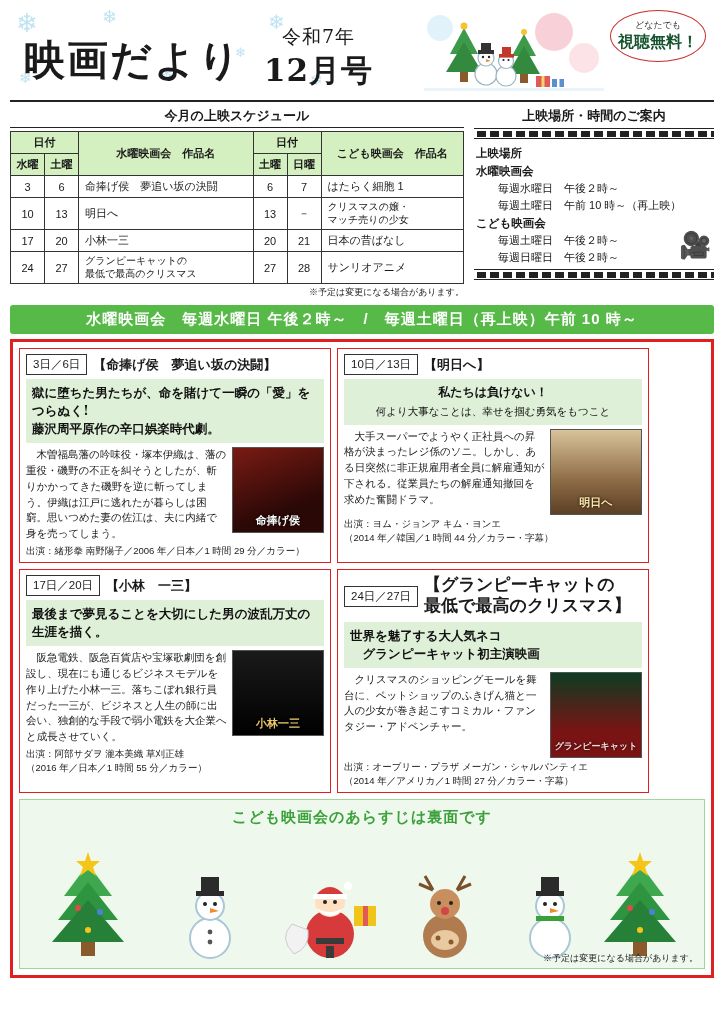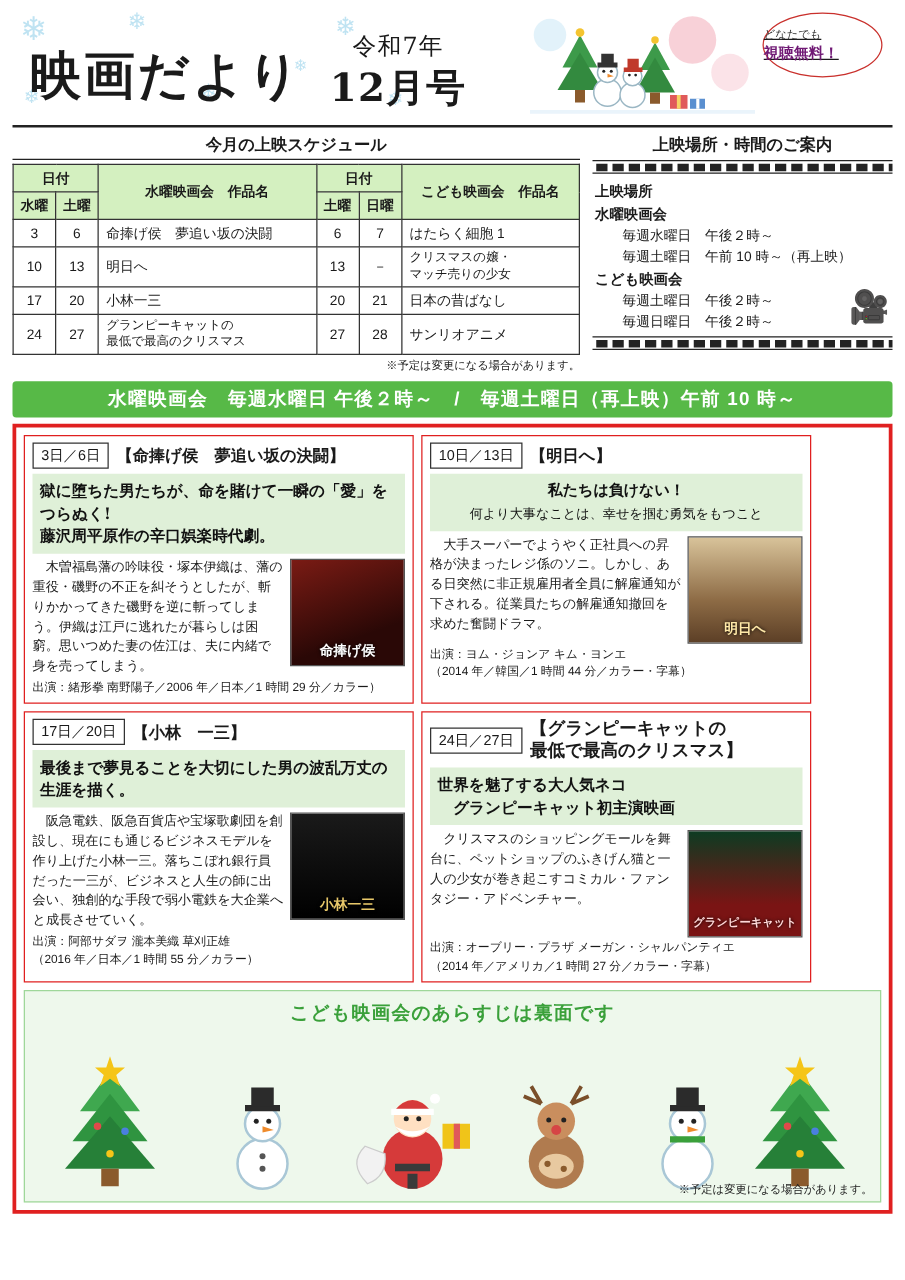--- a/index.html
+++ b/index.html
@@ -26,25 +26,25 @@
     font-family:"DejaVu Serif", serif;
     font-size:41px; font-weight:bold; letter-spacing:2px;
     margin-left:14px; margin-bottom:12px; position:relative; z-index:2;
   }
   .title-date { margin-left:22px; margin-bottom:8px; position:relative; z-index:2; text-align:center;}
   .title-era { font-size:19px; font-family:"DejaVu Serif", serif; letter-spacing:1px;}
   .title-month { font-size:31px; font-weight:bold; font-family:"DejaVu Serif", serif; letter-spacing:1px; }
   .free-badge {
     position:absolute; right:8px; top:4px; width:96px; height:52px;
     border:1.5px solid #c9302c; border-radius:50%;
-    display:flex; flex-direction:column; justify-content:center;
-    background:#fff; z-index:5;text-decoration:underline;
+    display:flex; flex-direction:column; align-items:center; justify-content:center;
+    background:#fff; z-index:5;
   }
   .free-badge .l1 { font-size:9px; color:#333; }
-  .free-badge .l2 { font-size:12px; color:#701a75; font-weight:bold; }
+  .free-badge .l2 { font-size:16px; color:#14532d; font-weight:bold; }
   .xmas-deco { position:absolute; right:110px; top:6px; width:180px; height:86px; z-index:3; }
 
   
   .sched-wrap { display:flex; gap:10px; margin-top:5px; }
   .sched-left { width:472px; }
   .sched-right { width:240px; }
   .sec-title {
     text-align:center; font-size:13px; font-weight:bold;
     border-bottom:1.5px solid #222; padding-bottom:2px; margin-bottom:3px;
   }
@@ -80,21 +80,21 @@
   
   .red-panel { border:3px solid #e02020; margin-top:5px; padding:6px; }
   .cards { display:flex; flex-wrap:wrap; gap:6px; }
   .card { width:312px; border:1.5px solid #e02020; padding:5px 6px 4px 6px; }
   .card-head { display:flex; align-items:center; gap:6px; margin-bottom:4px; }
   .date-box {
     border:1px solid #333; padding:2px 6px; font-size:11.5px; white-space:nowrap;
     background:#fff;
   }
   .card-title { font-size:13px; font-weight:bold; font-family:"DejaVu Serif", serif; }
-  .card-title.small { font-size:14px; line-height:1.25; }
+  .card-title.small { font-size:17px; line-height:1.25;font-family:Liberation Mono, monospace; }
   .catch {
     background:#dff0d8; padding:5px 6px; font-size:12.5px; font-weight:bold;
     line-height:1.45; font-family:"DejaVu Serif", serif; color:#111;
   }
   .catch.c2 { font-size:12px; text-align:center; }
   .catch .sub { display:block; font-size:10.5px; font-weight:normal; margin-top:3px; text-align:center;}
   .body-row { display:flex; gap:5px; margin-top:4px; }
   .body-text { font-size:10.5px; line-height:1.5; flex:1; }
   .poster { width:92px; flex:0 0 92px; height:86px; border:1px solid #555; position:relative; overflow:hidden; }
   .poster .p-label {

